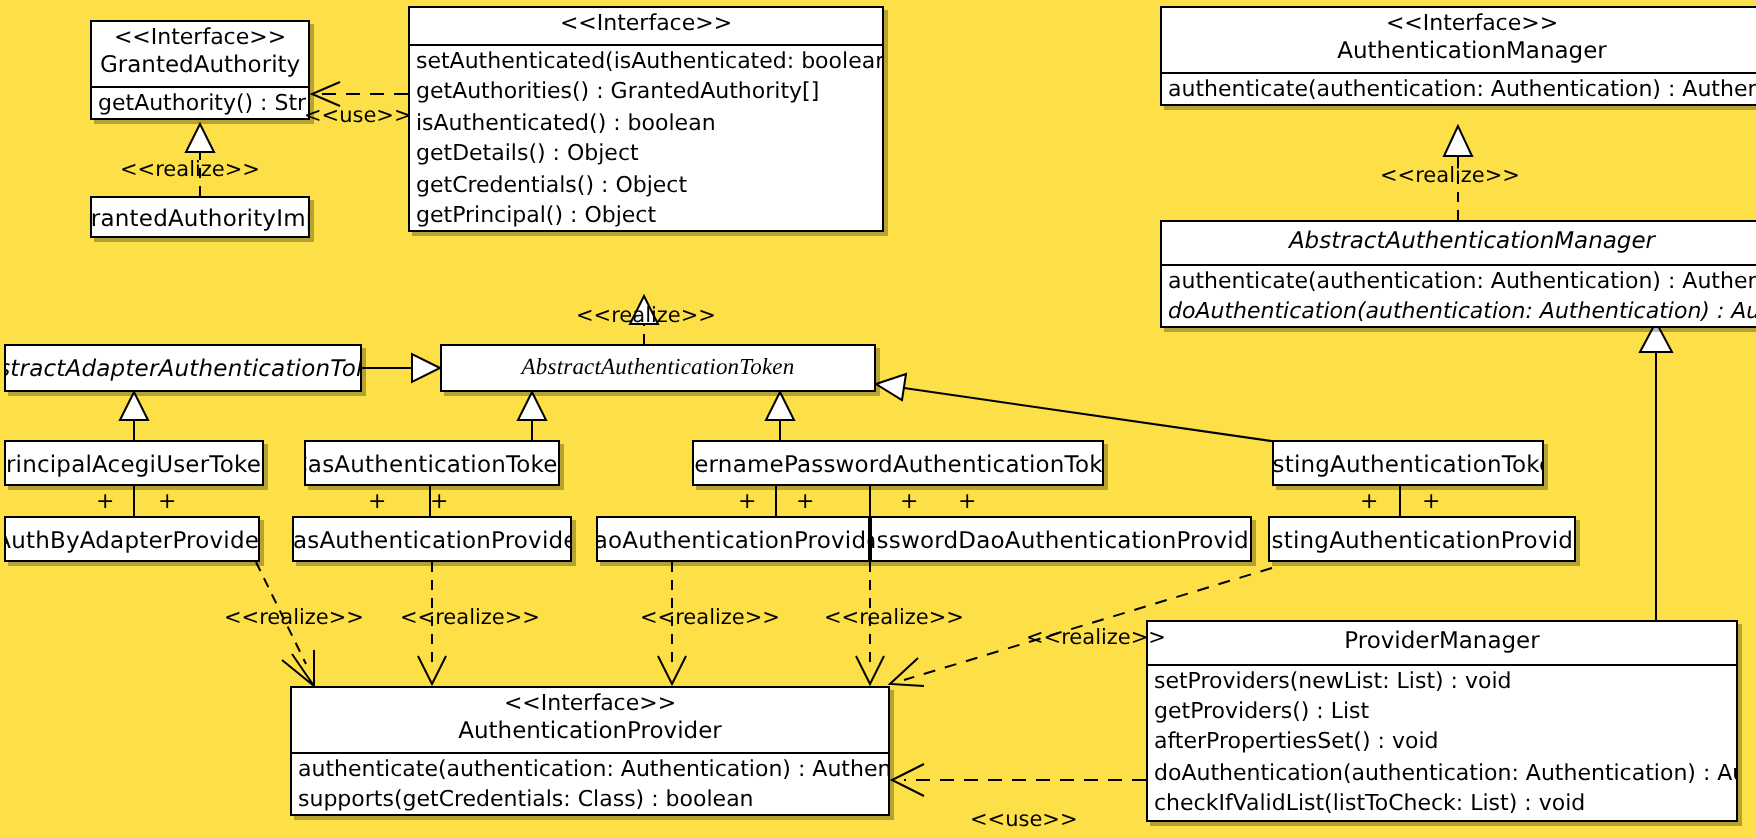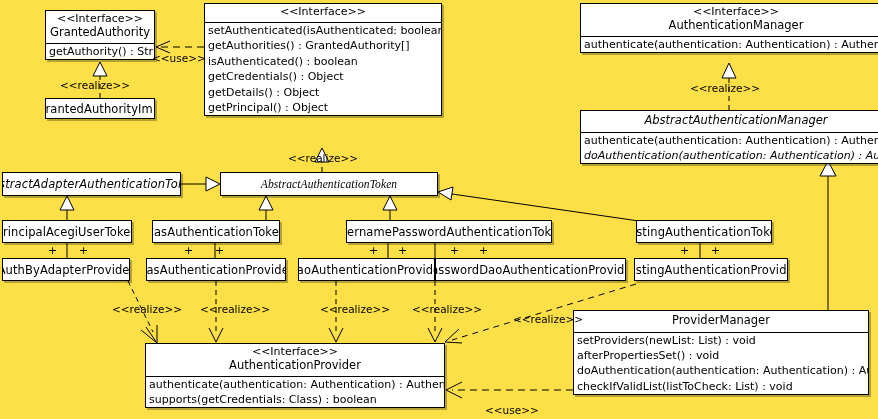--- a/index.html
+++ b/index.html
@@ -218,22 +218,22 @@
 
   <div class="uml" style="left:204px; top:3px; width:238px;">
     <div class="hdr">
       <span class="stereo">&lt;&lt;Interface&gt;&gt;</span>
     </div>
     <div class="sep"></div>
     <div class="ops">
       <div class="op">setAuthenticated(isAuthenticated: boolean) : void</div>
       <div class="op">getAuthorities() : GrantedAuthority[]</div>
       <div class="op">isAuthenticated() : boolean</div>
+      <div class="op">getDetails() : Object</div>
       <div class="op">getCredentials() : Object</div>
-      <div class="op">getDetails() : Object</div>
       <div class="op">getPrincipal() : Object</div>
     </div>
   </div>
 
   <div class="uml" style="left:580px; top:3px; width:312px;">
     <div class="hdr">
       <span class="stereo">&lt;&lt;Interface&gt;&gt;</span>
       <span class="cname">AuthenticationManager</span>
     </div>
     <div class="sep"></div>
@@ -309,20 +309,21 @@
     </div>
   </div>
 
   <div class="uml" style="left:573px; top:310px; width:296px;">
     <div class="hdr" style="padding-top:3px;padding-bottom:4px;">
       <span class="cname">ProviderManager</span>
     </div>
     <div class="sep"></div>
     <div class="ops">
       <div class="op">setProviders(newList: List) : void</div>
+      <div class="op">getProviders() : List</div>
       <div class="op">afterPropertiesSet() : void</div>
       <div class="op">doAuthentication(authentication: Authentication) : Authentication</div>
       <div class="op">checkIfValidList(listToCheck: List) : void</div>
     </div>
   </div>
 
   <div class="lbl" style="left:152px; top:52px;">&lt;&lt;use&gt;&gt;</div>
 
   <div class="lbl" style="left:60px; top:79px;">&lt;&lt;realize&gt;&gt;</div>
 

